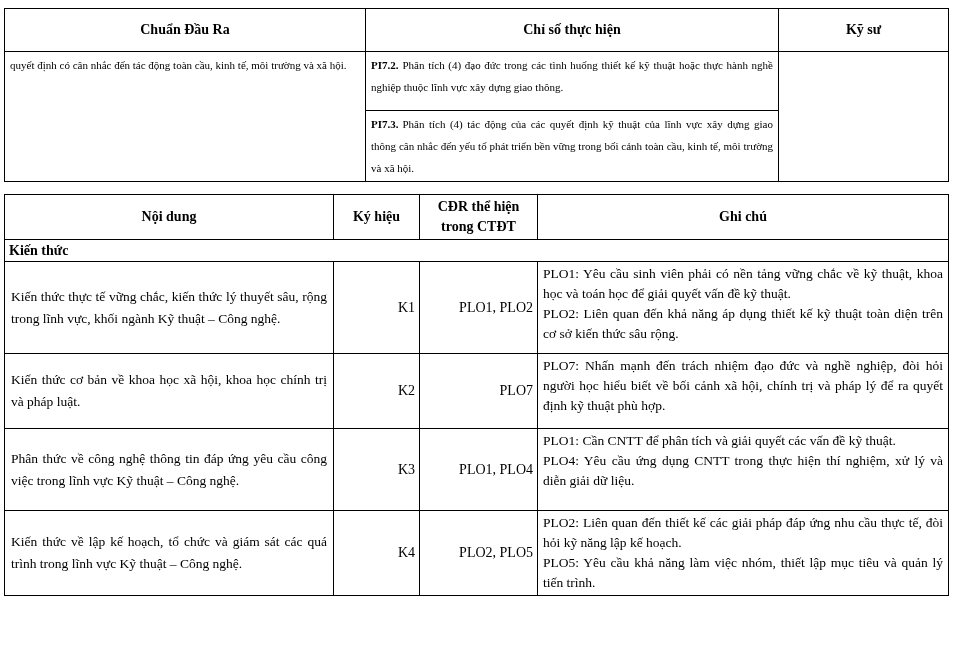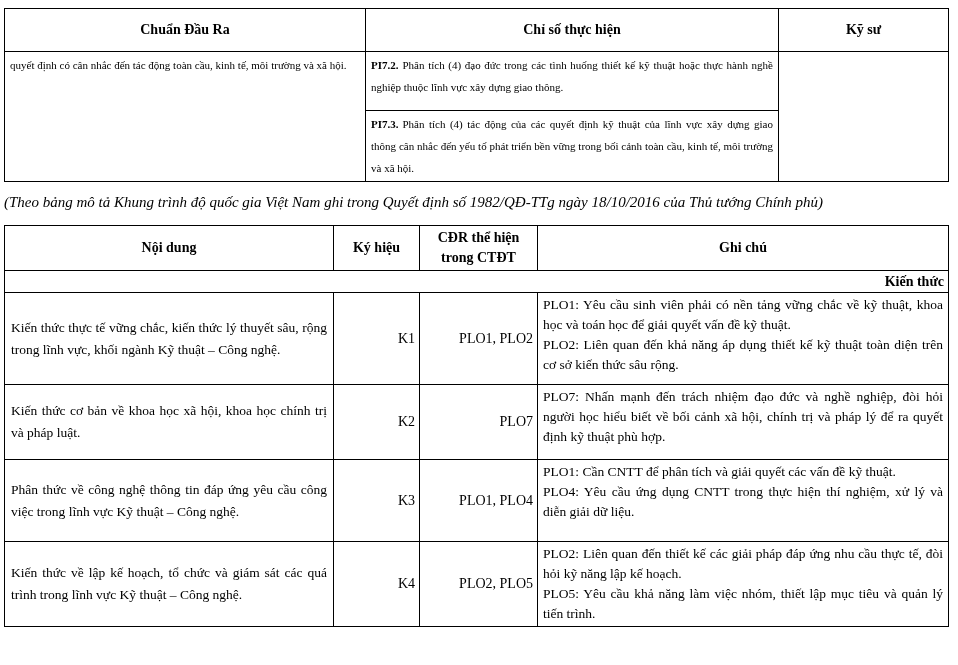--- a/index.html
+++ b/index.html
@@ -71,21 +71,21 @@
     text-align: center;
     vertical-align: middle;
     line-height: 20px;
     padding: 2px 4px;
   }
   .t2 thead tr { height: 43px; }
   .t2 .group-row { height: 22px; }
   .t2 .group-row td {
     font-weight: bold;
     font-size: 14px;
-    text-align: right;
+    text-align: left;
     vertical-align: middle;
     padding: 1px 4px;
   }
   .t2 .rk1 { height: 92px; }
   .t2 .rk2 { height: 75px; }
   .t2 .rk3 { height: 82px; }
   .t2 .rk4 { height: 82px; }
   .t2 td { font-size: 13.5px; }
   .t2 td.content {
     text-align: justify;
@@ -129,21 +129,20 @@
         <td rowspan="2">quyết định có cân nhắc đến tác động toàn cầu, kinh tế, môi trường và xã hội.</td>
         <td><span class="b">PI7.2.</span><span>Phân tích (4) đạo đức trong các tình huống thiết kế kỹ thuật hoặc thực hành nghề nghiệp thuộc lĩnh vực xây dựng giao thông.</span></td>
         <td rowspan="2"></td>
       </tr>
       <tr class="r2">
         <td><span class="b">PI7.3.</span><span>Phân tích (4) tác động của các quyết định kỹ thuật của lĩnh vực xây dựng giao thông cân nhắc đến yếu tố phát triển bền vững trong bối cảnh toàn cầu, kinh tế, môi trường và xã hội.</span></td>
       </tr>
     </tbody>
   </table>
 
-  <p class="note-par">(Theo bảng mô tả Khung trình độ quốc gia Việt Nam ghi trong Quyết định số 1982/QĐ-TTg ngày 18/10/2016 của Thủ tướng Chính phủ)</p>
 
   <table class="t2">
     <colgroup>
       <col style="width:329px">
       <col style="width:86px">
       <col style="width:118px">
       <col style="width:411px">
     </colgroup>
     <thead>
       <tr>

